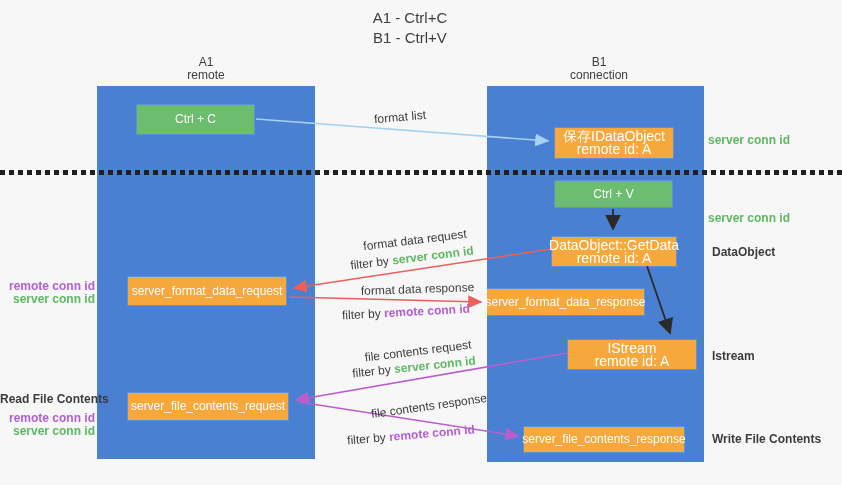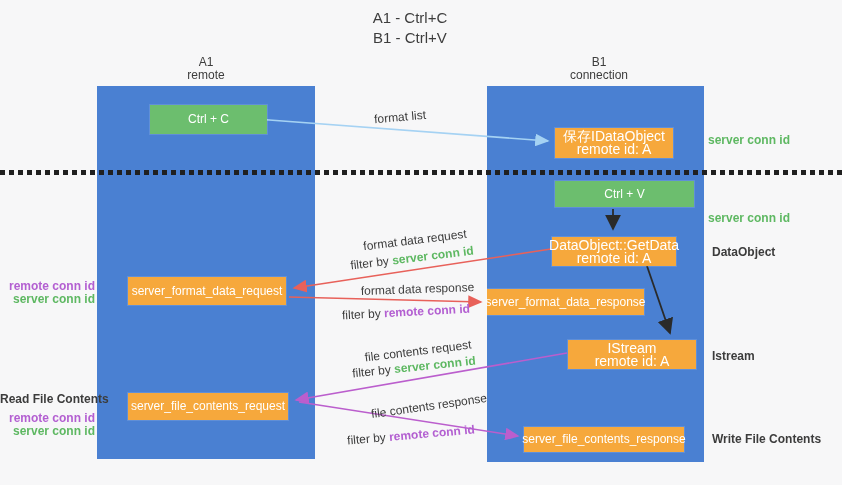--- a/index.html
+++ b/index.html
@@ -100,30 +100,30 @@
     </defs>
     <line class="a-blue" x1="256" y1="119" x2="548" y2="141" marker-end="url(#mb)"></line>
     <line class="a-black" x1="613" y1="209" x2="613" y2="229" marker-end="url(#mk)"></line>
     <line class="a-black" x1="647" y1="266" x2="670" y2="333" marker-end="url(#mk)"></line>
     <line class="a-red" x1="551" y1="249" x2="294" y2="288" marker-end="url(#mr)"></line>
     <line class="a-red" x1="289" y1="297" x2="481" y2="302" marker-end="url(#mr)"></line>
     <line class="a-purple" x1="567" y1="353" x2="296" y2="400" marker-end="url(#mp)"></line>
     <line class="a-purple" x1="299" y1="402" x2="518" y2="436" marker-end="url(#mp)"></line>
   </svg>
 
-  <div class="node green" style="left:150px;top:105px;width:117px;height:29px;">
+  <div class="node green" style="left:137px;top:105px;width:117px;height:29px;">
     <div>Ctrl + C</div>
   </div>
 
   <div class="node orange" style="left:555px;top:128px;width:118px;height:30px;">
     <div class="l2">保存IDataObject</div>
     <div class="l2">remote id: A</div>
   </div>
 
-  <div class="node green" style="left:555px;top:181px;width:139px;height:26px;">
+  <div class="node green" style="left:555px;top:181px;width:117px;height:26px;">
     <div>Ctrl + V</div>
   </div>
 
   <div class="node orange" style="left:552px;top:237px;width:124px;height:29px;">
     <div class="l2">DataObject::GetData</div>
     <div class="l2">remote id: A</div>
   </div>
 
   <div class="node orange" style="left:128px;top:277px;width:158px;height:28px;">
     <div>server_format_data_request</div>

